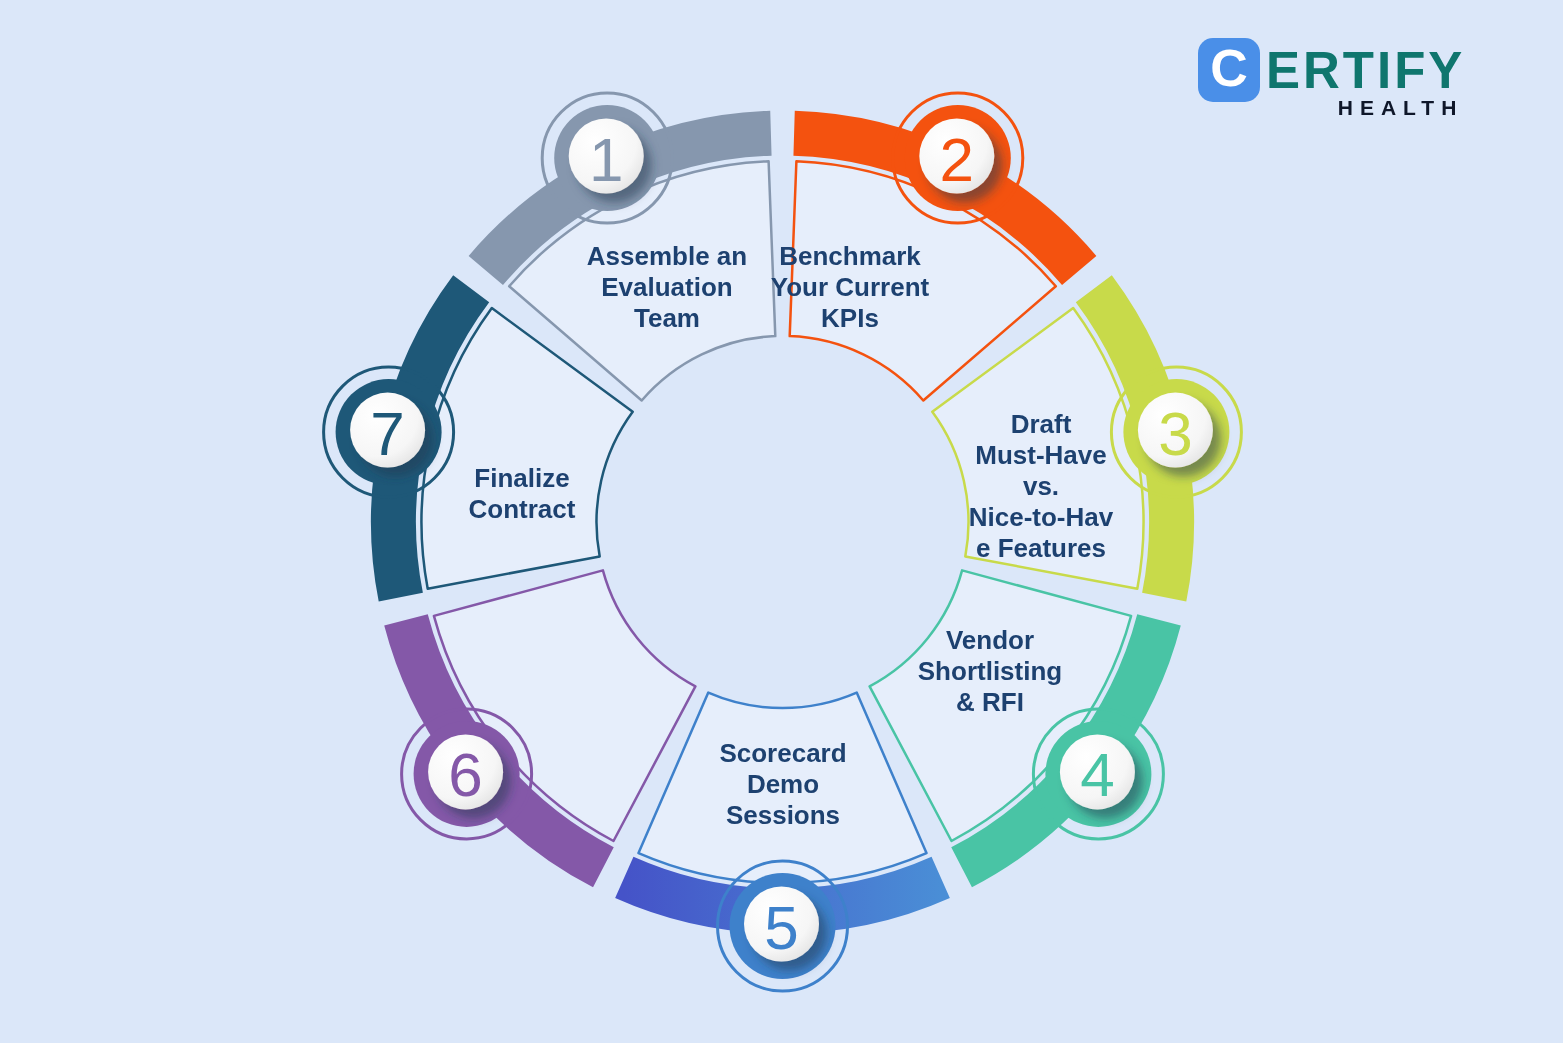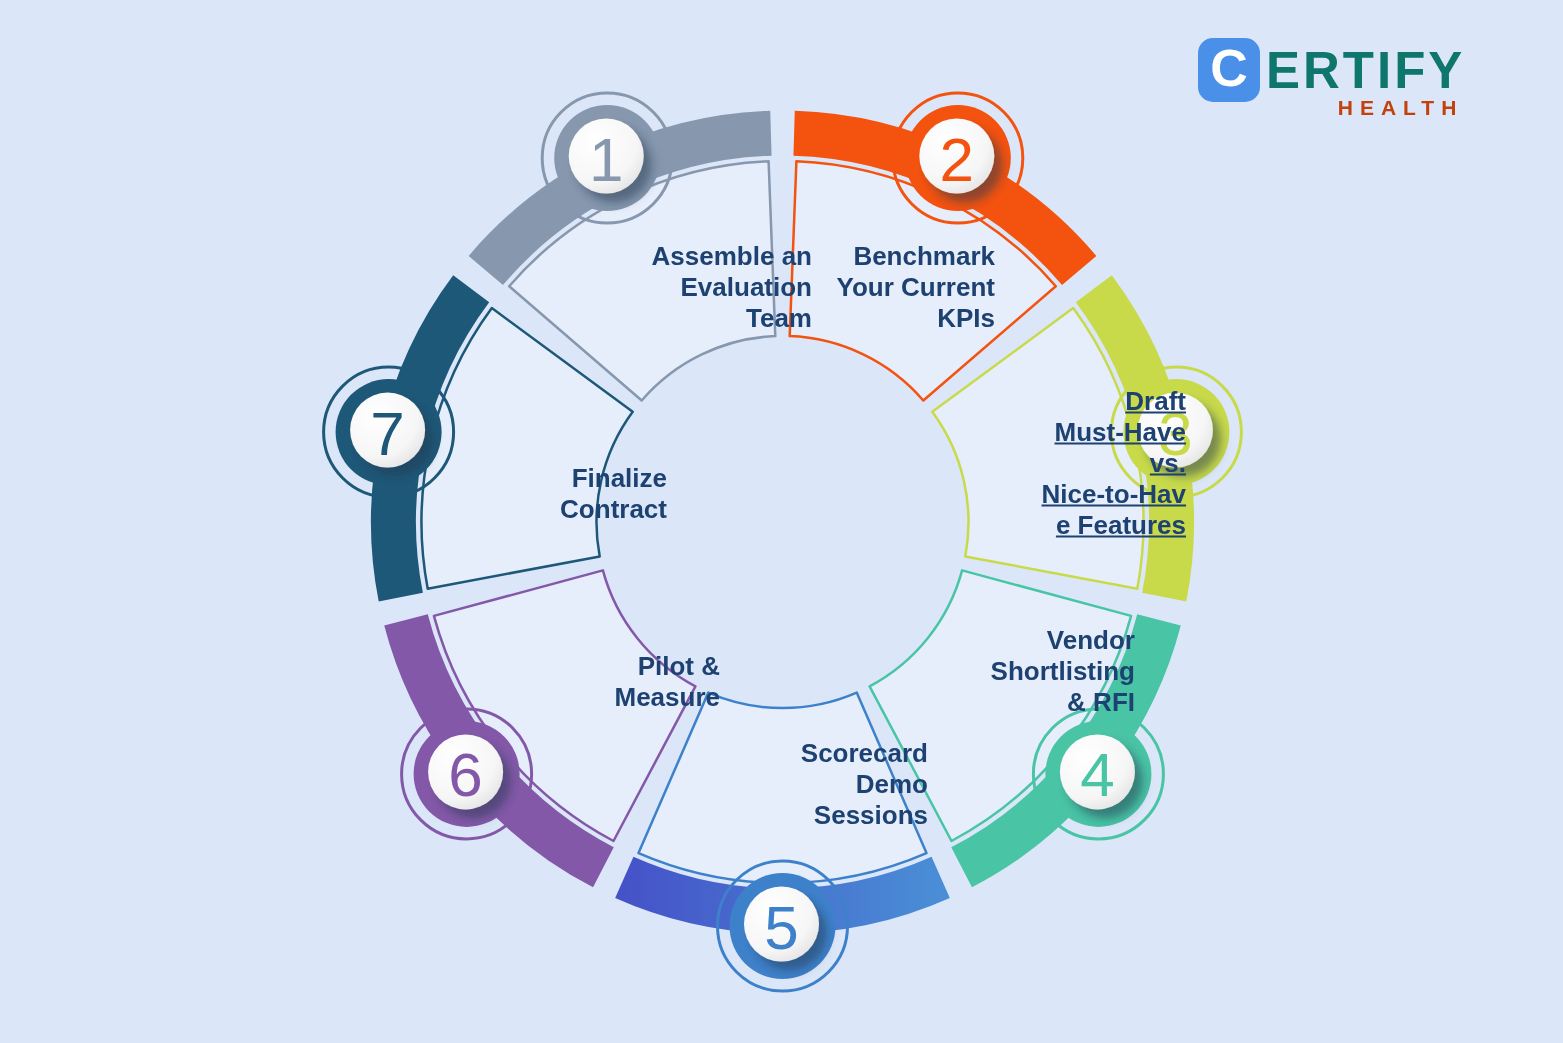--- a/index.html
+++ b/index.html
@@ -38,21 +38,21 @@
     font-family: "Liberation Sans", sans-serif;
     font-size: 62px;
     font-weight: 400;
     text-anchor: middle;
     dominant-baseline: central;
   }
   .step-label {
     position: absolute;
     transform: translate(-50%, -50%);
     width: 290px;
-    text-align: right;
+    text-align: center;
     white-space: pre-line;
     color: #1d4170;
     font-size: 26px;
     font-weight: 700;
     line-height: 31px;
   }
   .center-title {
     position: absolute;
     left: 783px;
     top: 520px;
@@ -93,21 +93,21 @@
     transform: translateY(-2px);
   }
   .logo-word {
     color: #0f766e;
     font-size: 51px;
     font-weight: 700;
     letter-spacing: 3px;
     margin-left: 6px;
   }
   .logo-sub {
-    color: #c2410c;
+    color: #0f172a;
     font-size: 21px;
     font-weight: 700;
     letter-spacing: 7px;
     text-align: right;
     margin-top: -6px;
     padding-right: 2px;
   }
 </style>
 </head>
 <body>
@@ -196,33 +196,31 @@
     </g>
   </svg>
 
 
   <div class="step-label" style="left:667px; top:287px;">Assemble an
 Evaluation
 Team</div>
   <div class="step-label" style="left:850px; top:287px;">Benchmark
 Your Current
 KPIs</div>
-  <div class="step-label" style="left:1041px; top:463px;text-decoration:underline;">Draft
+  <div class="step-label" style="left:1041px; top:486px;">Draft
 Must-Have
 vs.
 Nice-to-Hav
 e Features</div>
   <div class="step-label" style="left:990px; top:671px;">Vendor
 Shortlisting
 &amp; RFI</div>
   <div class="step-label" style="left:783px; top:784px;">Scorecard
 Demo
 Sessions</div>
-  <div class="step-label" style="left:575px; top:682px;">Pilot &amp;
-Measure</div>
   <div class="step-label" style="left:522px; top:494px;">Finalize
 Contract</div>
 
   <div class="logo">
     <div class="logo-row">
       <div class="logo-mark">
         <span>C</span>
       </div>
       <div class="logo-word">ERTIFY</div>
     </div>

